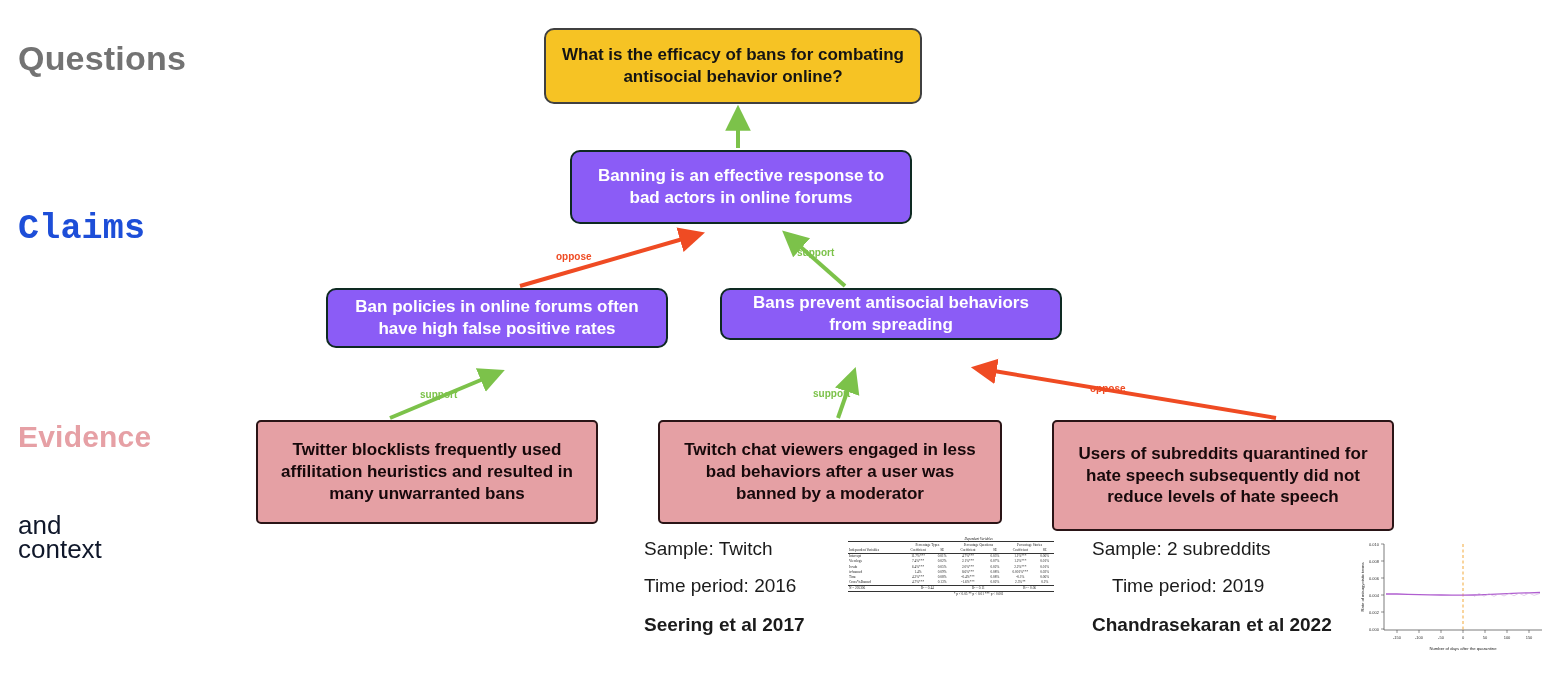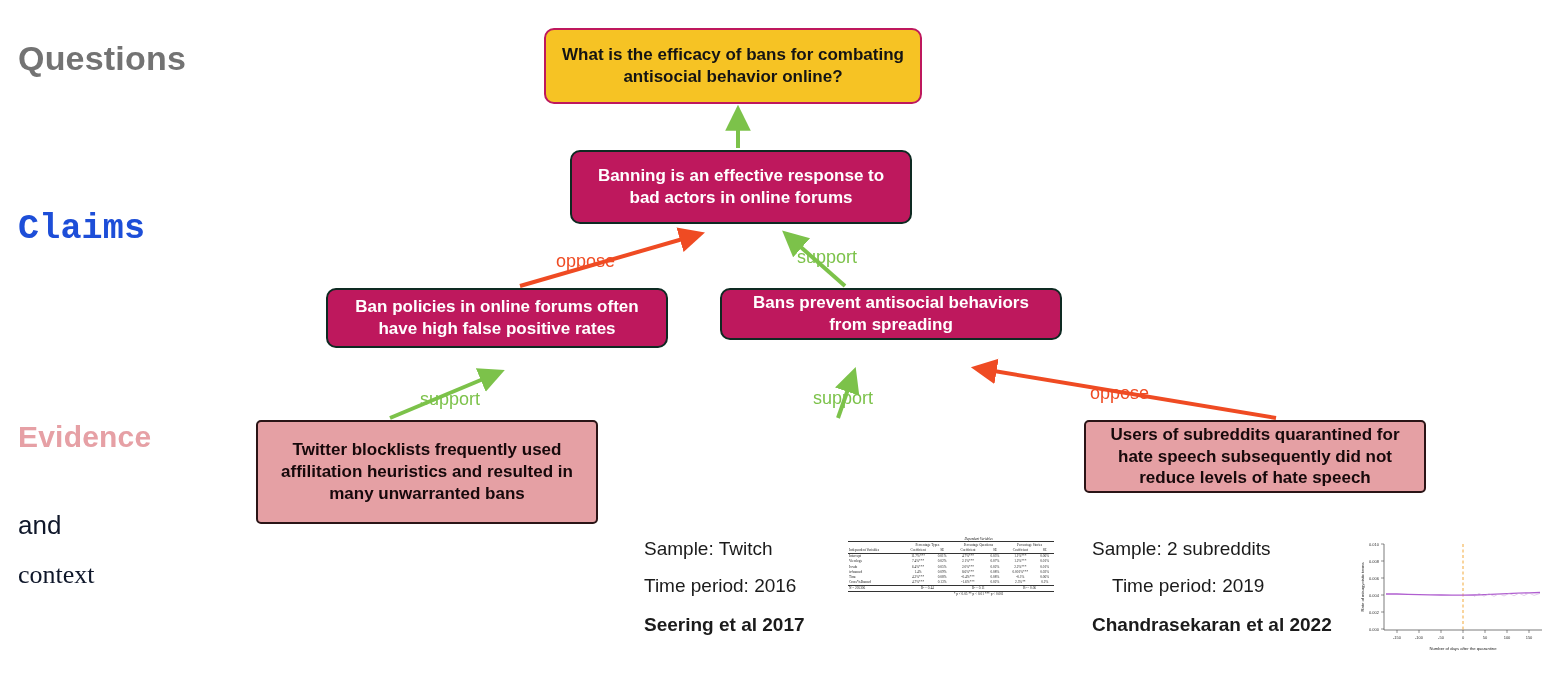--- a/index.html
+++ b/index.html
@@ -45,74 +45,74 @@
   }
   .lane-sub {
     position: absolute;
     left: 18px;
     font-size: 26px;
     color: #0f172a;
     font-weight: normal;
     margin-top: 32px;
   }
   #lane-sub-and { top: 478px; }
-  #lane-sub-context { top: 528px; font-family: Liberation Serif, serif; }
+  #lane-sub-context { top: 502px; }
 
   .node {
     position: absolute;
     box-sizing: border-box;
     border-radius: 10px;
     display: flex;
     align-items: center;
     justify-content: center;
     text-align: center;
     font-weight: bold;
     line-height: 1.28;
     padding: 8px 14px;
   }
   .node-question {
     background: #f6c324;
-    border: 2px solid #be185d;
+    border: 2px solid #404040;
     color: #141414;
     font-size: 17px;
   }
   .node-claim {
-    background: #be185d;
+    background: #8b5cf6;
     border: 2px solid #0e2a22;
     color: #ffffff;
     font-size: 17px;
   }
   .node-evidence {
     background: #e5a0a4;
     border: 2px solid #2a1416;
     color: #17090b;
     font-size: 17px;
     border-radius: 5px;
   }
 
   #node-q1 { left: 544px; top: 28px; width: 378px; height: 76px; }
   #node-c1 { left: 570px; top: 150px; width: 342px; height: 74px; }
   #node-c2 { left: 326px; top: 288px; width: 342px; height: 60px; }
   #node-c3 { left: 720px; top: 288px; width: 342px; height: 52px; }
   #node-e1 { left: 256px; top: 420px; width: 342px; height: 104px; }
   #node-e2 { left: 658px; top: 420px; width: 344px; height: 104px; }
-  #node-e3 { left: 1084px; top: 420px; width: 342px; height: 73px; }
+  #node-e3 { left: 1052px; top: 420px; width: 342px; height: 111px; }
 
   svg#edges {
     position: absolute;
     left: 0;
     top: 0;
     width: 1555px;
     height: 684px;
     pointer-events: none;
   }
   .edge-label {
     position: absolute;
-    font-size: 18px;
-    font-weight: normal;
+    font-size: 10px;
+    font-weight: bold;
   }
   .edge-label.support { color: #7cc24a; }
   .edge-label.oppose { color: #ef4b23; }
   #label-oppose-1 { left: 556px; top: 251px; }
   #label-support-1 { left: 797px; top: 247px; }
   #label-support-2 { left: 420px; top: 389px; }
   #label-support-3 { left: 813px; top: 388px; }
   #label-oppose-2 { left: 1090px; top: 383px; }
 
   .ctx {
@@ -216,20 +216,21 @@
   <div class="edge-label support" id="label-support-1">support</div>
   <div class="edge-label support" id="label-support-2">support</div>
   <div class="edge-label support" id="label-support-3">support</div>
   <div class="edge-label oppose" id="label-oppose-2">oppose</div>
 
   <div class="node node-question" id="node-q1">What is the efficacy of bans for combating antisocial behavior online?</div>
   <div class="node node-claim" id="node-c1">Banning is an effective response to bad actors in online forums</div>
   <div class="node node-claim" id="node-c2">Ban policies in online forums often have high false positive rates</div>
   <div class="node node-claim" id="node-c3">Bans prevent antisocial behaviors from spreading</div>
   <div class="node node-evidence" id="node-e1">Twitter blocklists frequently used affilitation heuristics and resulted in many unwarranted bans</div>
+  <div class="node node-evidence" id="node-e2">Twitch chat viewers engaged in less bad behaviors after a user was banned by a moderator</div>
   <div class="node node-evidence" id="node-e3">Users of subreddits quarantined for hate speech subsequently did not reduce levels of hate speech</div>
 
   <div class="ctx" id="ctx2-sample">Sample: Twitch</div>
   <div class="ctx" id="ctx2-time">Time period: 2016</div>
   <div class="ctx cite" id="ctx2-cite">Seering et al 2017</div>
 
   <div class="ctx" id="ctx3-sample">Sample: 2 subreddits</div>
   <div class="ctx" id="ctx3-time">Time period: 2019</div>
   <div class="ctx cite" id="ctx3-cite">Chandrasekaran et al 2022</div>
 

